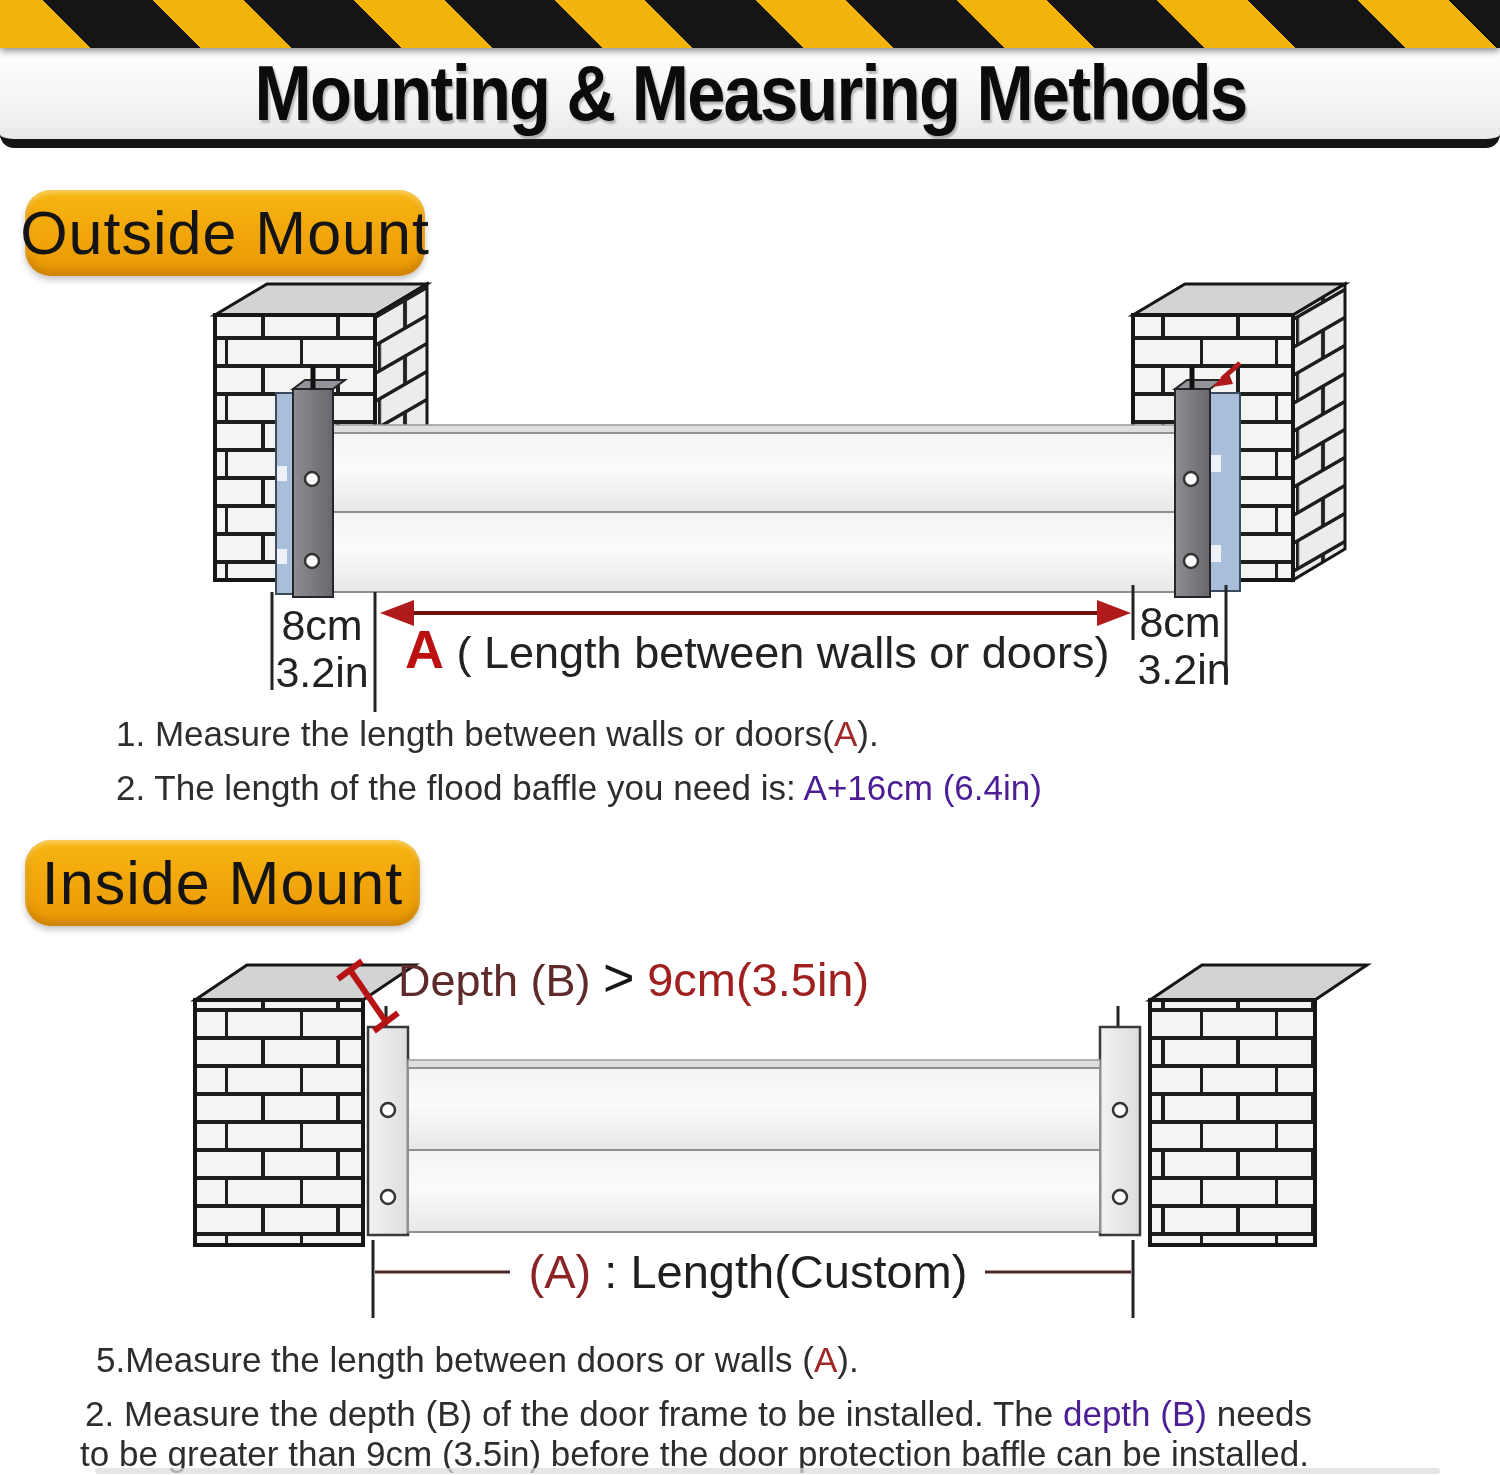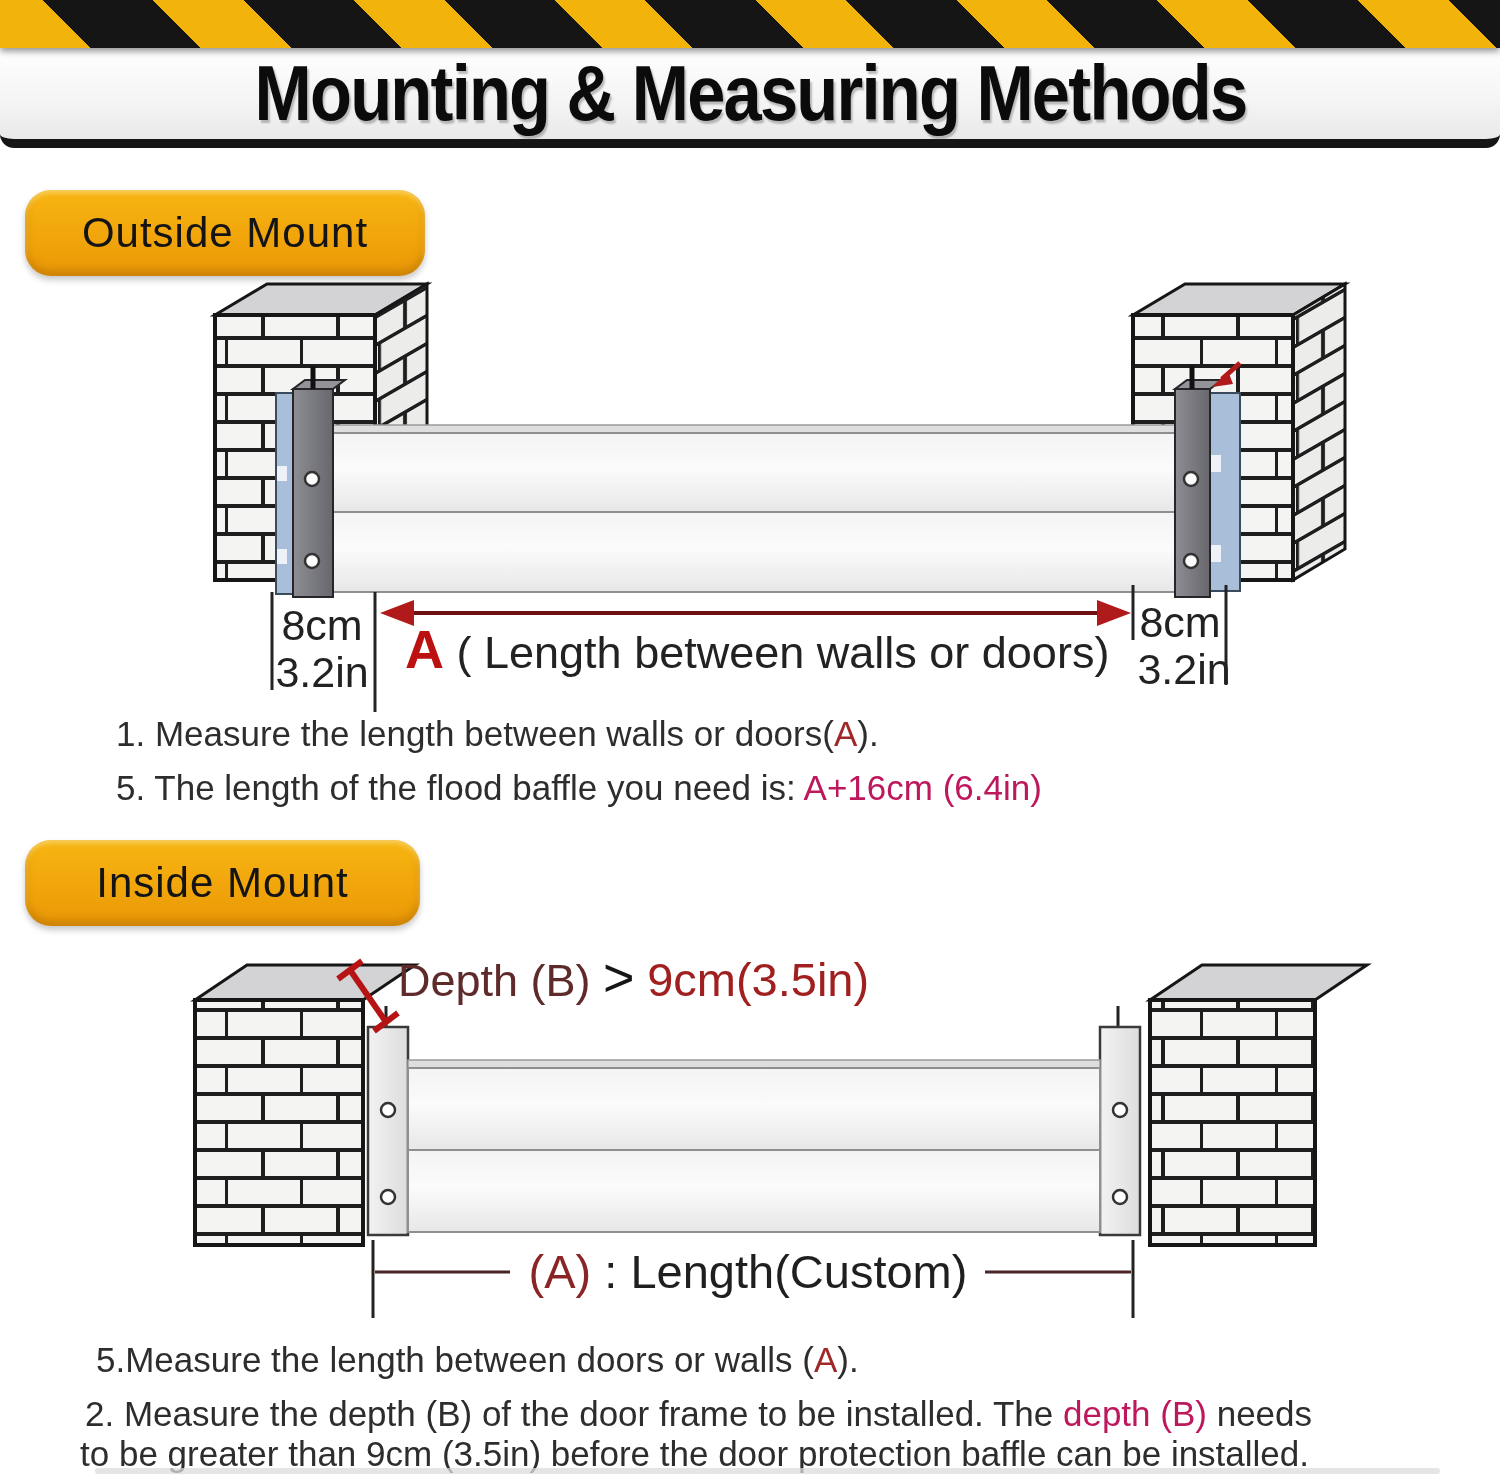--- a/index.html
+++ b/index.html
@@ -28,36 +28,36 @@
     transform:scaleX(.88);transform-origin:center;
     text-shadow:2px 3px 2px rgba(110,110,110,.45);
     white-space:nowrap;margin:0;
   }
   
   .badge{
     position:absolute;left:25px;width:400px;height:86px;border-radius:26px;
     background:linear-gradient(180deg,#f7b511 0%,#f1a50b 55%,#e99806 100%);
     box-shadow:0 4px 6px rgba(0,0,0,.22), inset 0 -5px 8px rgba(140,80,0,.35), inset 0 3px 5px rgba(255,230,150,.65);
     display:flex;align-items:center;justify-content:center;
-    font-size:42px;color:#141414;letter-spacing:1px;white-space:nowrap;
+    font-size:61px;color:#141414;letter-spacing:1px;white-space:nowrap;
   }
   .badge-outside{top:190px;}
   .badge-inside{top:840px;width:395px;justify-content:center;}
   
   .diagram{position:absolute;left:0;}
   #outside-diagram{top:278px;width:1500px;height:434px;}
   #inside-diagram{top:930px;width:1500px;height:400px;}
   svg text{font-family:"Liberation Sans","DejaVu Sans",sans-serif;}
   
   .instr{
     position:absolute;font-size:35px;color:#2d2d2d;white-space:nowrap;
     font-weight:400;
   }
   .red-strong{color:#a02828;}
-  .red-dark{color:#be185d;}
+  .red-dark{color:#4c1d95;}
   .bottom-smudge{
     position:absolute;top:1468px;left:95px;width:1345px;height:6px;
     background:#dcdcdc;border-radius:3px;opacity:.75;
   }
 </style>
 </head>
 <body>
 
 <div class="caution-band"></div>
 
@@ -148,21 +148,21 @@
       <tspan font-size="54" font-weight="bold" fill="#bb1111">A</tspan>
       <tspan fill="#222222">( Length between walls or doors)</tspan>
     </text>
   </g>
 </svg>
 
 <div class="instr" style="left:116px;top:714px;">
   <span>1. Measure the length between walls or doors(</span><span class="red-strong">A</span><span>).</span>
 </div>
 <div class="instr" style="left:116px;top:768px;">
-  <span>5. The length of the flood baffle you need is: </span><span class="red-dark">A+16cm (6.4in)</span>
+  <span>2. The length of the flood baffle you need is: </span><span class="red-dark">A+16cm (6.4in)</span>
 </div>
 
 <div class="badge badge-inside">
   <span>Inside Mount</span>
 </div>
 
 <svg id="inside-diagram" class="diagram" viewBox="0 930 1500 400" xmlns="http://www.w3.org/2000/svg">
   <defs>
     <pattern id="brickF2" width="75" height="56" patternUnits="userSpaceOnUse">
       <rect width="75" height="56" fill="#f4f4f2"></rect>

